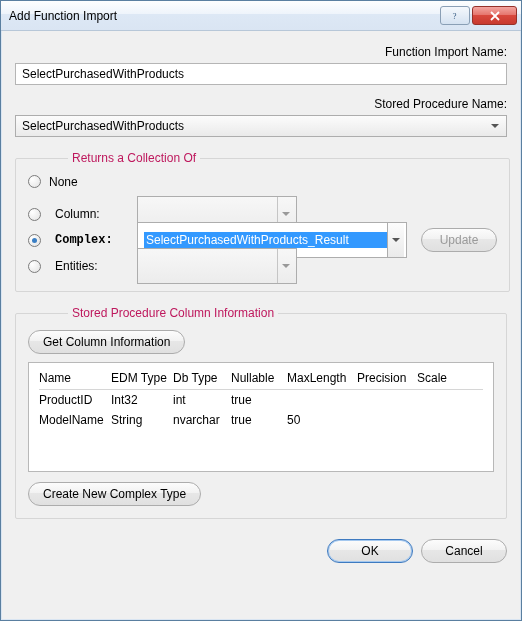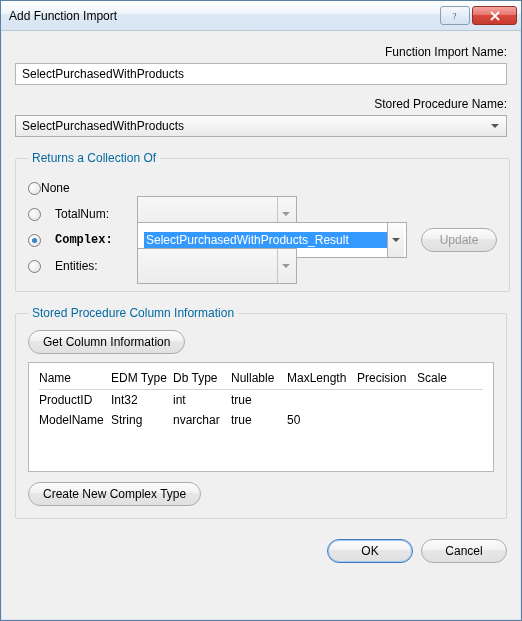--- a/index.html
+++ b/index.html
@@ -13,22 +13,22 @@
   .winbtn.close { width:45px; background:linear-gradient(to bottom,#f3a6a0 0%,#e6776f 45%,#d9493e 46%,#c83a2f 100%); border-color:#963129; }
   .winbtn.close svg path { stroke:#fff; }
   .content { flex:1; padding:12px 14px 14px 14px; overflow:hidden; }
   .flabel { margin:2px 0 4px 0;text-align:right; }
   .textbox { width:100%; height:22px; border:1px solid #b5b5b5; background:#fff; padding:2px 6px; font:inherit; }
   .dropdown { width:100%; height:22px; border:1px solid #adadad; background:linear-gradient(to bottom,#fcfcfc,#eaeaea); display:flex; align-items:center; padding:0 4px 0 6px; }
   .dropdown .dd-text { flex:1; }
   .dd-arrow { width:14px; display:flex; justify-content:center; }
   .dd-arrow svg { width:8px; height:8px; }
   fieldset.group { border:1px solid #d6d6d6; border-radius:2px; padding:10px 12px 12px 12px; margin:14px 0 0 0; position:relative; background:#f0f0f0; }
-  fieldset.group > legend { padding:0 4px; color:#0369a1; }
-  .radio-row { display:flex; align-items:center; height:26px; gap:0; }
+  fieldset.group > legend { padding:0 4px; color:#be185d;margin-left:40px; }
+  .radio-row { display:flex; height:26px; gap:8px; }
   .radio-row .rlabel { width:68px; }
   .radio-row.bold .rlabel { font-weight:bold;font-family:Liberation Mono, monospace; }
   .radio { width:13px; height:13px; border:1px solid #7c7c7c; border-radius:50%; background:radial-gradient(circle at 30% 30%, #fff, #e2e2e2); display:flex; align-items:center; justify-content:center; }
   .radio.sel::after { content:""; width:5px; height:5px; border-radius:50%; background:#3b7fc4; }
   .combo { height:36px; border:1px solid #adadad; background:linear-gradient(to bottom,#fcfcfc,#eaeaea); display:flex; align-items:center; padding:0 2px 0 6px; }
   .combo.disabled { color:#8a8a8a; background:linear-gradient(to bottom,#f7f7f7,#ececec); }
   .combo .dd-text { flex:1; white-space:nowrap; overflow:hidden; }
   .combo.active { background:#fff; }
   .combo.active .dd-text { background:#3399ff; color:#fff; padding:1px 2px; }
   .combo .dd-btn { width:17px; height:100%; border-left:1px solid #c5c5c5; display:flex; align-items:center; justify-content:center; }
@@ -88,21 +88,21 @@
     <fieldset class="group">
       <legend>Returns a Collection Of</legend>
 
       <div class="radio-row returns-row">
         <span class="radio"></span>
         <span class="rlabel">None</span>
       </div>
 
       <div class="radio-row returns-row flex-row">
         <span class="radio"></span>
-        <span class="rlabel">TotalNum:</span>
+        <span class="rlabel">Column:</span>
         <div class="combo disabled">
           <span class="dd-text"></span>
           <span class="dd-btn">
             <svg viewBox="0 0 8 8" width="8" height="8">
                 <path d="M0 2 L4 6 L8 2 Z" fill="#999"></path>
               </svg>
           </span>
         </div>
       </div>
 

